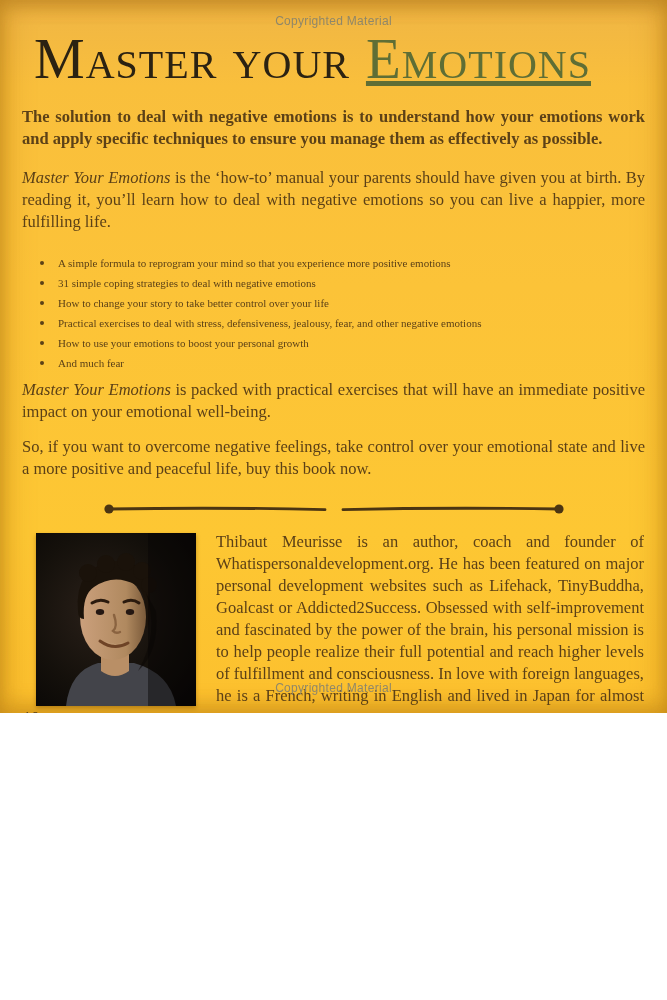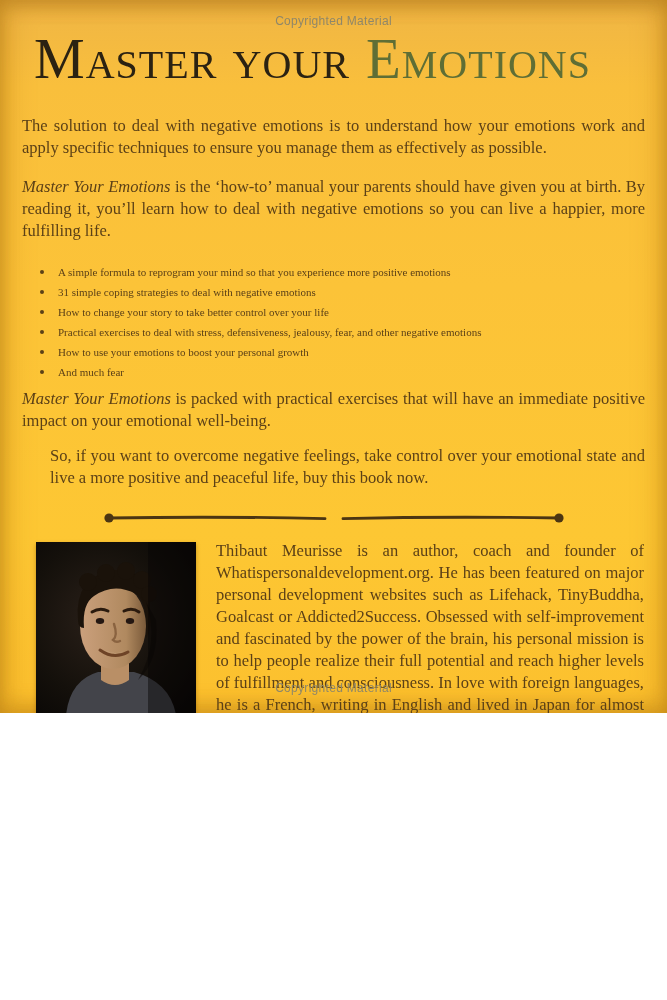--- a/index.html
+++ b/index.html
@@ -18,35 +18,35 @@
     font-size:12px;color:#8f8769;text-align:center;letter-spacing:.3px;
   }
   .copyright.top{padding-top:14px;}
   .copyright.bottom{position:absolute;left:0;right:0;bottom:18px;}
   .title{
     margin:2px 0 0;padding:0 0 0 34px;
     font-weight:400;line-height:1.0;white-space:nowrap;
     font-variant:small-caps;font-size:57px;letter-spacing:1px;
   }
   .t-dark{color:#2b2212;}
-  .t-green{color:#5f6e35;margin-left:16px;}
+  .t-green{color:#5f6e35;margin-left:16px;text-decoration:underline;}
   .content{padding:0 22px;}
   p{margin:0;}
   .question{
     margin-top:15px;
     font-size:17.5px;line-height:23px;font-weight:700;
     color:#4f3310;text-align:justify;
   }
   .body-para{
     font-size:16.5px;line-height:22px;color:#5c4117;text-align:justify;
   }
-  .para-solution{margin-top:28px;}
+  .para-solution{margin-top:19px;font-weight:bold;}
   .para-manual{margin-top:17px;}
   .para-packed{margin-top:6px;}
-  .para-cta{margin-top:13px;margin-left:28px;}
+  .para-cta{margin-top:13px;}
   .learn-heading{
     margin:9px 0 0;font-size:19px;line-height:24px;font-weight:700;color:#34250c;letter-spacing:.2px;
   }
   ul.bullets{
     margin:20px 0 0;padding:0 0 0 33px;
   }
   ul.bullets li{
     font-size:11px;line-height:20px;color:#5c4117;padding-left:3px;
   }
   ul.bullets li::marker{color:#5c4117;font-size:13px;}

